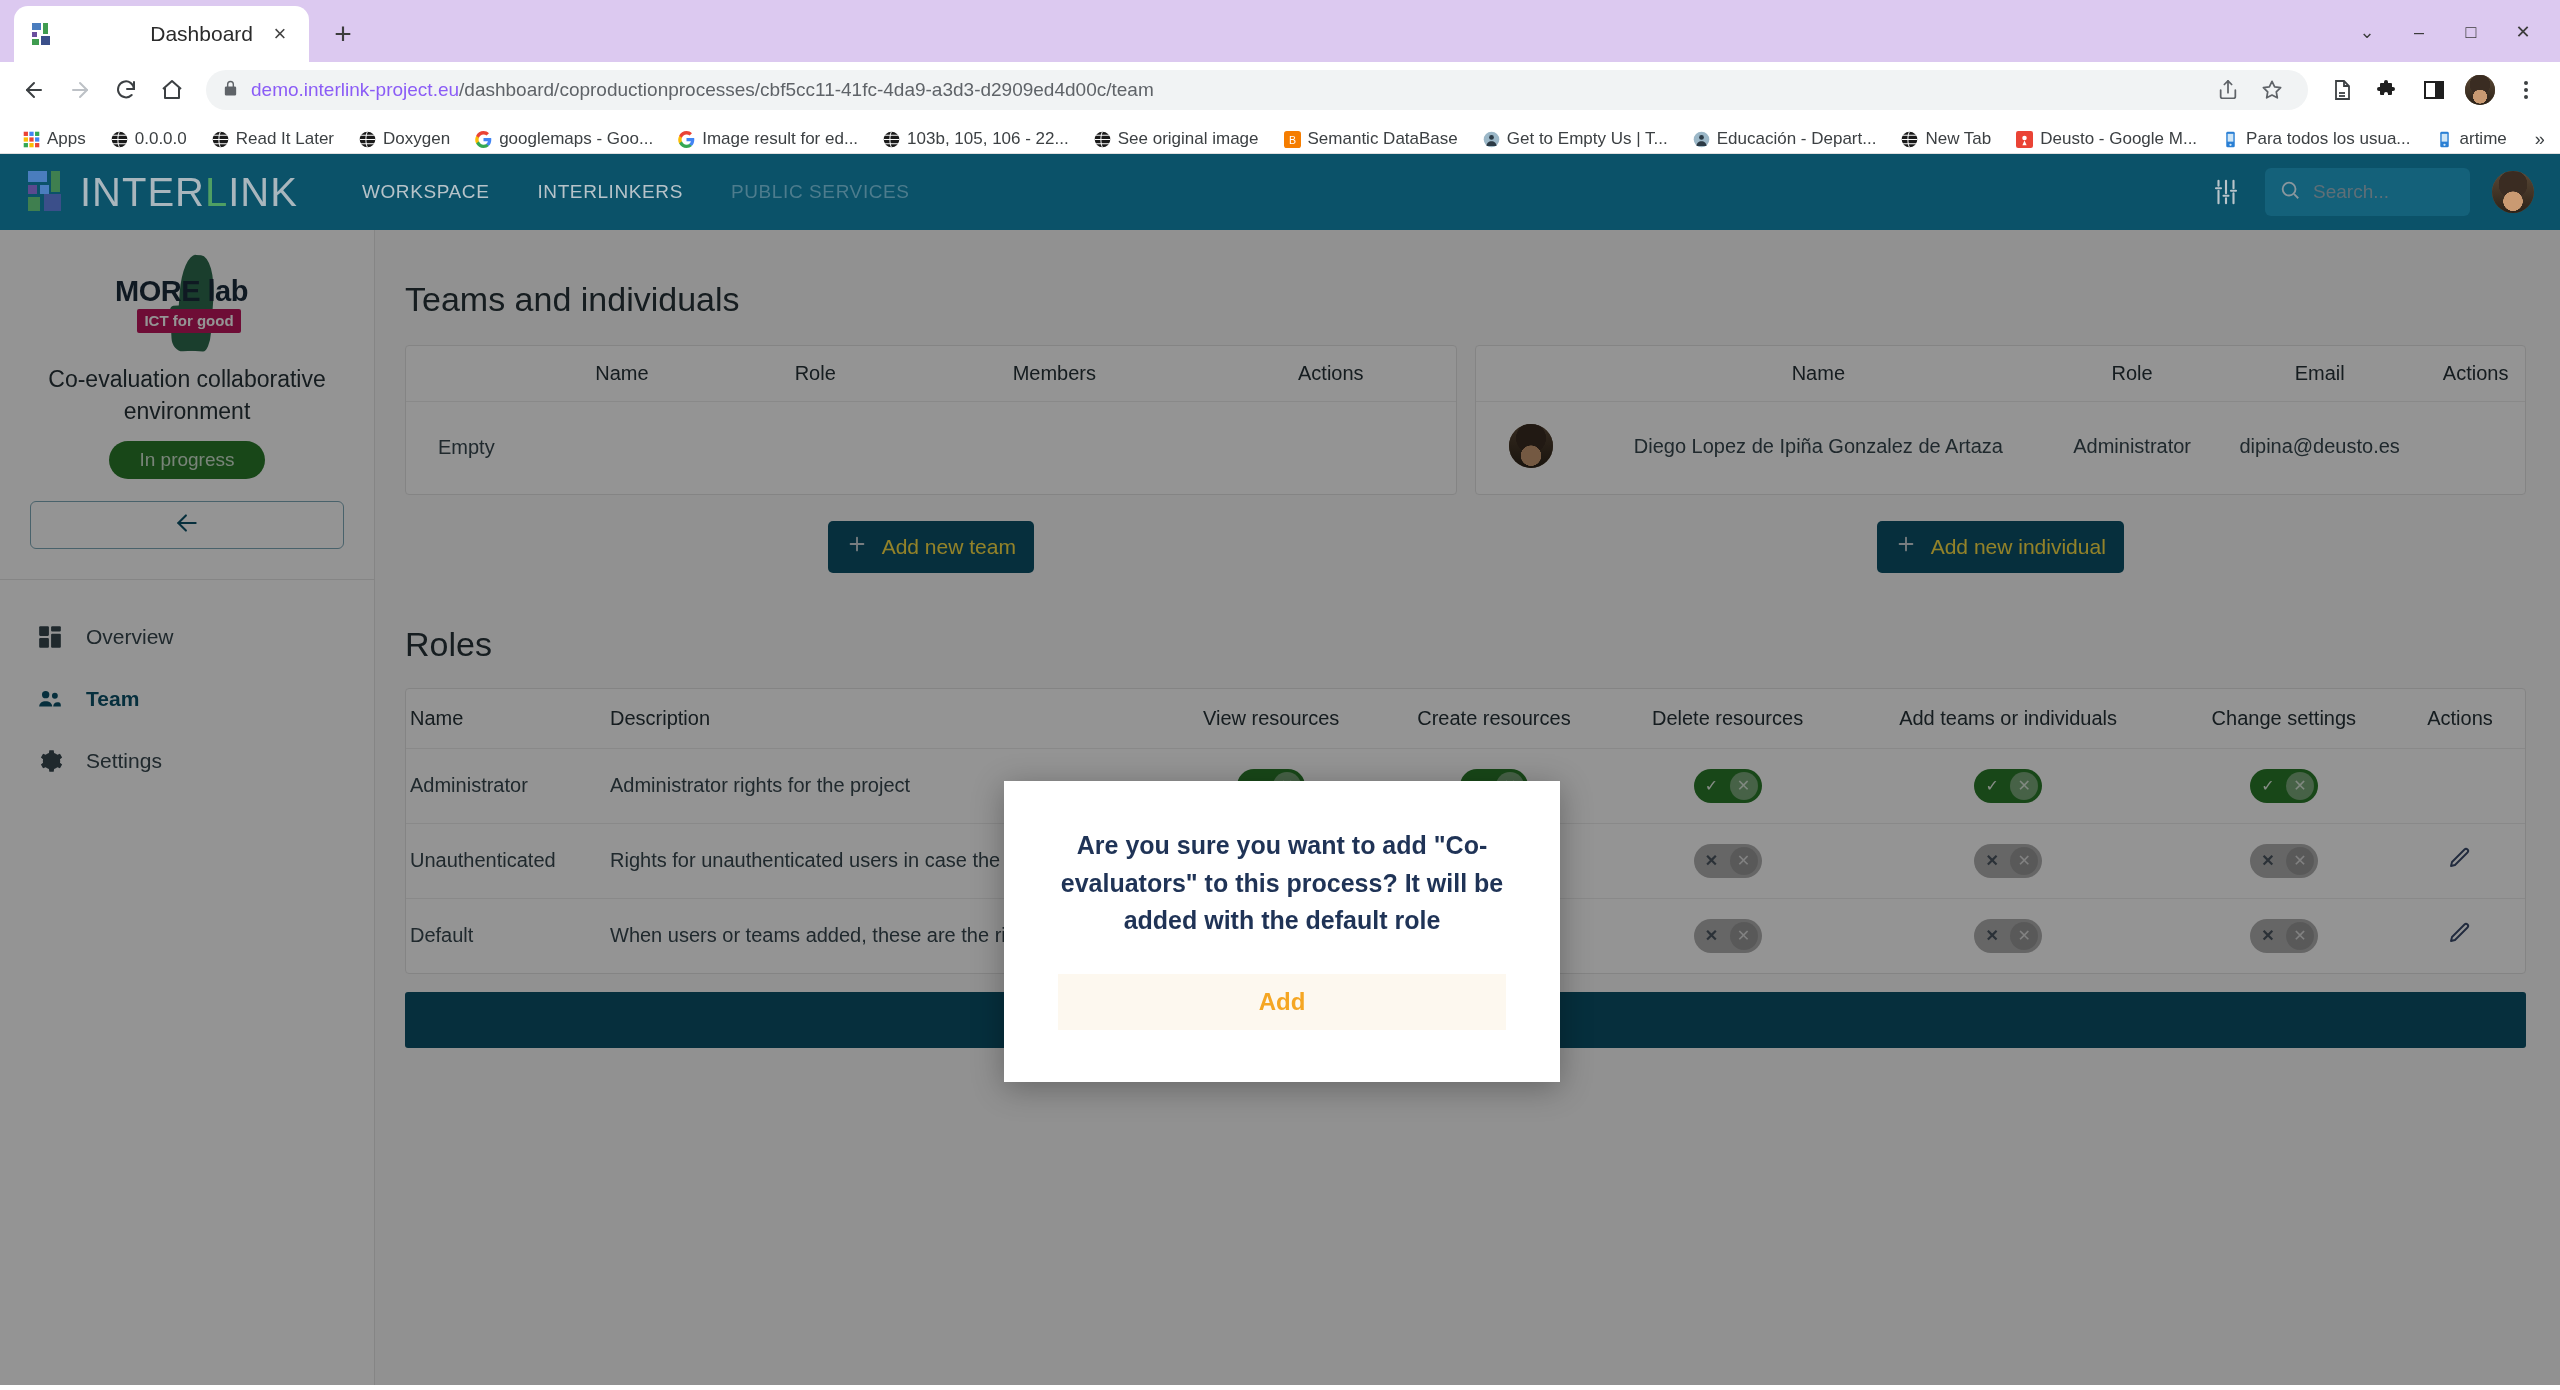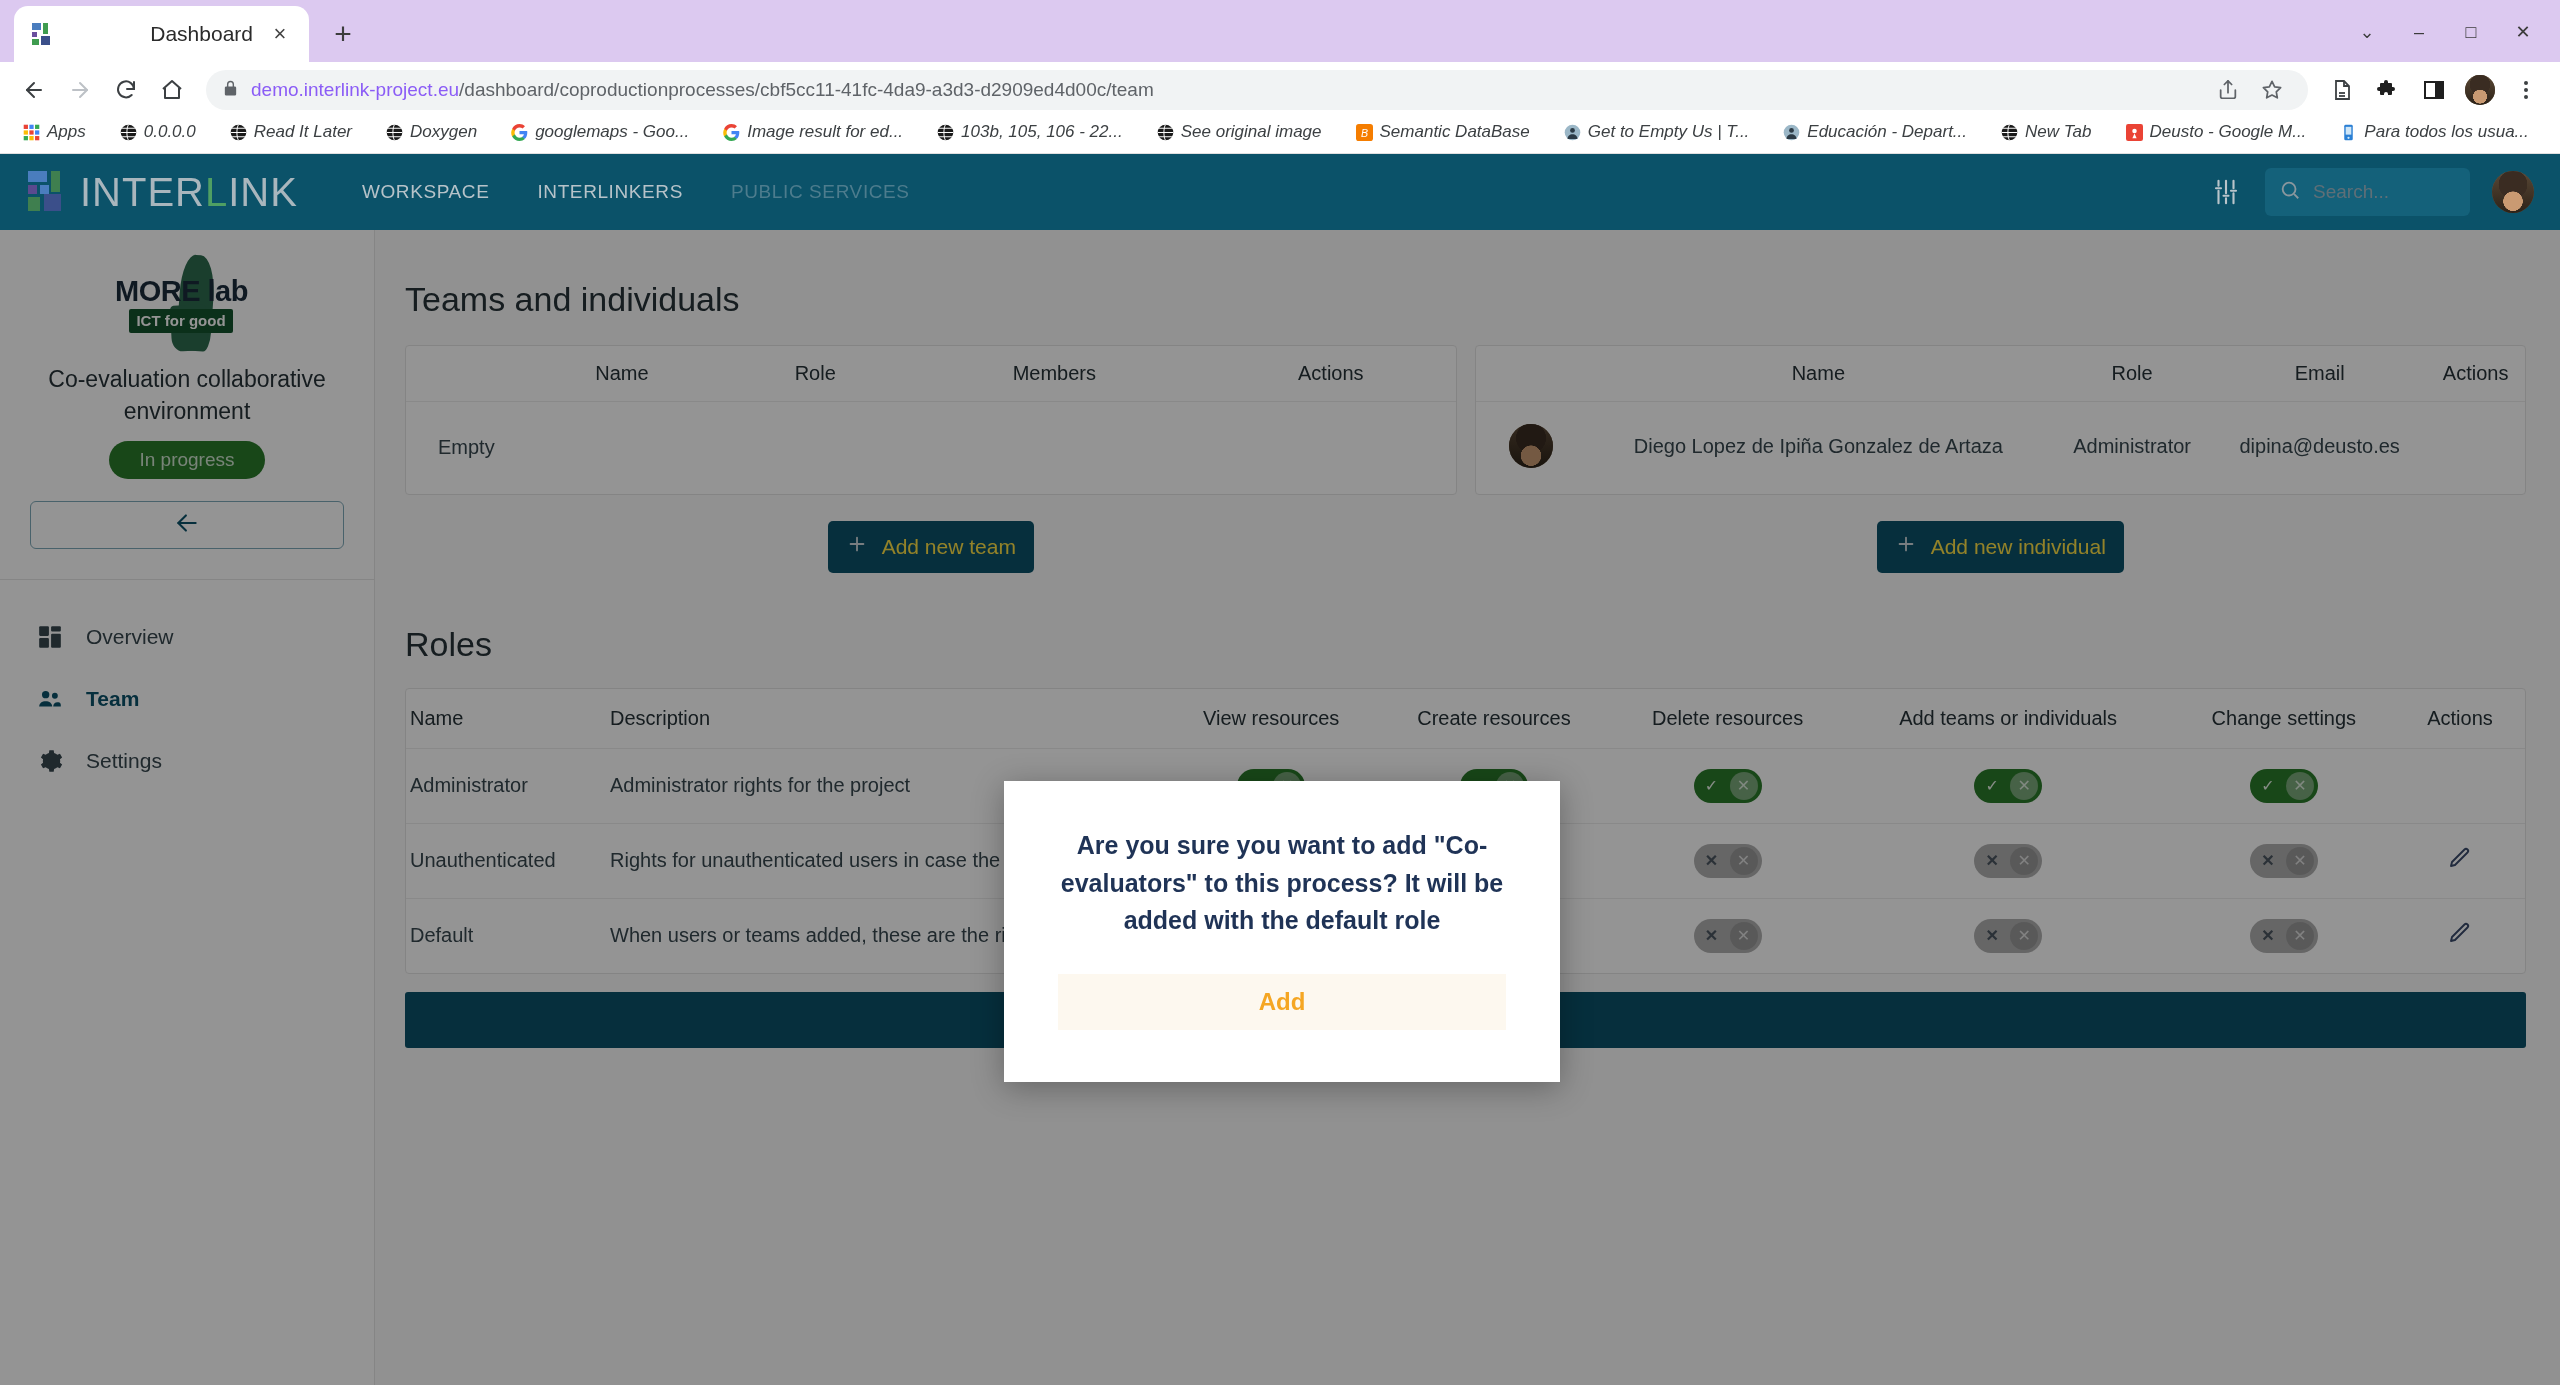--- a/index.html
+++ b/index.html
@@ -47,23 +47,23 @@
     flex: 1; height: 40px; background: #f1f3f4; border-radius: 20px;
     display: flex; align-items: center; padding: 0 16px; gap: 12px;
     margin: 0 8px; position: relative;
   }
   .omnibox-url { font-size: 19px; color: #5f6368; white-space: nowrap;
                  overflow: hidden; }
   .omnibox-url b { color: #8b5cf6; font-weight: 400; }
   .omnibox-right { margin-left: auto; display: flex; gap: 4px; align-items: center; }
 
   .bookmarks {
-    height: 36px; background: #ffffff; display: flex; align-items: flex-start;
-    padding: 0 14px; gap: 16px; border-bottom: 1px solid #e0e0e0;
-    font-size: 17px; color: #3c4043; overflow: hidden; font-style: italic;
+    height: 36px; background: #ffffff; display: flex; align-items: flex-end;
+    padding: 0 14px; gap: 7px; border-bottom: 1px solid #e0e0e0;
+    font-size: 17px; color: #3c4043; overflow: hidden;
   }
   .bm { display: flex; align-items: center; gap: 7px; padding: 0 9px;
         white-space: nowrap; height: 28px; flex: 0 0 auto; }
   .bm-ico { width: 17px; height: 17px; flex: 0 0 17px; display: block; }
   .bm-overflow { padding: 0 12px; color: #3c4043; font-size: 18px; }
   .bm-sep { width: 1px; height: 20px; background: #dadce0; margin: 0 6px; }
 
   
   .app { position: relative; width: 2560px; height: 1231px; background: #fafafa; }
 
@@ -98,22 +98,22 @@
                justify-content: center; position: relative; }
   .morelab { position: relative; width: 200px; height: 100px; }
   .ml-stroke { position: absolute; left: 92px; top: 2px; width: 34px; height: 96px;
                background: #2e6b4f; border-radius: 40% 45% 20% 25%;
                transform: rotate(4deg); }
   .ml-stroke2 { position: absolute; left: 84px; top: 52px; width: 36px; height: 46px;
                 background: #2e6b4f; border-radius: 10% 10% 30% 30%;
                 transform: rotate(-3deg); }
   .ml-text { position: absolute; left: 28px; top: 22px; font-size: 29px;
              font-weight: 700; color: #1a2b3c; letter-spacing: -0.5px; }
-  .ml-band { position: absolute; left: 42px; top: 56px; width: 104px; height: 24px;
-             background: #14532d; border-radius: 2px; }
+  .ml-band { position: absolute; left: 50px; top: 56px; width: 104px; height: 24px;
+             background: #be185d; border-radius: 2px; }
   .ml-band span { color: #fff; font-size: 15px; font-weight: 700;
                   display: block; text-align: center; line-height: 24px; }
   .side-title { font-size: 23px; color: #263238; text-align: center;
                 padding: 6px 30px 0; line-height: 1.38; }
   .badge-wrap { display: flex; justify-content: center; margin-top: 14px; }
   .badge { background: #2a7a2a; color: #cfe3cf; font-size: 19px;
            padding: 8px 30px; border-radius: 20px; }
   .back-btn { margin: 22px 30px 0; height: 48px; border: 1px solid #7fa9b8;
               border-radius: 6px; display: flex; align-items: center;
               justify-content: center; color: #0b5269; }

